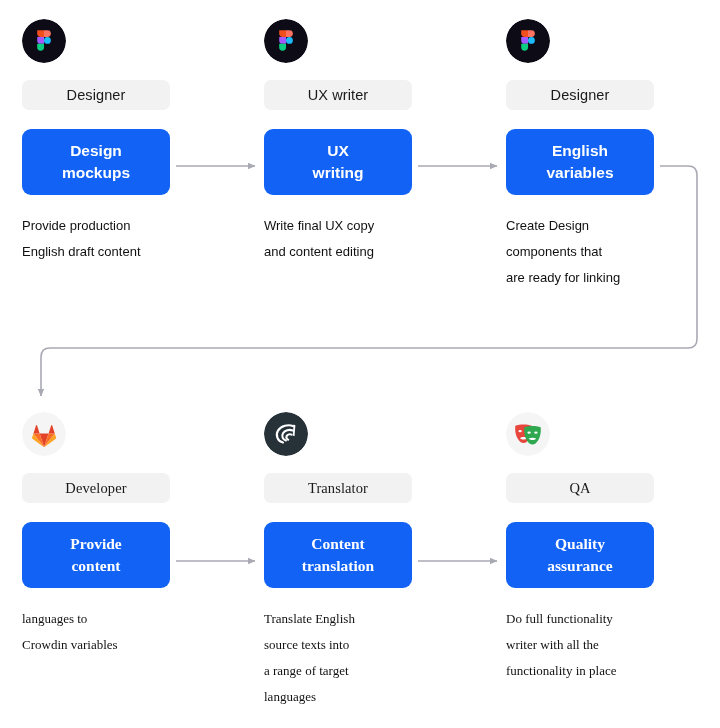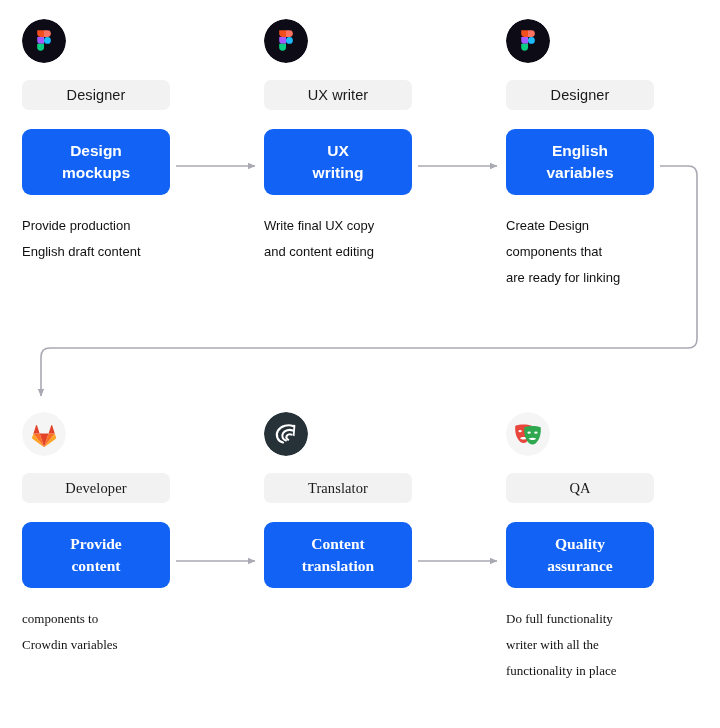--- a/index.html
+++ b/index.html
@@ -226,21 +226,21 @@
       </svg>
     </div>
     <div class="role-pill">
       <span>Developer</span>
     </div>
     <div class="task-box">
       <span>Provide</span>
       <span>content</span>
     </div>
     <div class="desc">
-      <span>components to</span>
+      <span>languages to</span>
       <span>Crowdin variables</span>
     </div>
   </div>
 
   <div class="stage col2 rowB">
     <div class="avatar">
       <svg width="44" height="44" viewBox="0 0 44 44">
         <circle cx="22" cy="22" r="22" fill="#263238"></circle>
         <g fill="none" stroke="#ffffff" stroke-width="2.1" stroke-linecap="round">
           <path d="M29.5,14.2 C24.2,12.0 17.0,13.6 14.0,18.6 C11.2,23.3 13.6,29.2 19.0,30.6"></path>
@@ -249,20 +249,26 @@
         </g>
         <path d="M29.6,12.6 L31.4,13.3 L30.5,24.2 L28.7,23.5 Z" fill="#ffffff"></path>
       </svg>
     </div>
     <div class="role-pill">
       <span>Translator</span>
     </div>
     <div class="task-box">
       <span>Content</span>
       <span>translation</span>
+    </div>
+    <div class="desc">
+      <span>Translate English</span>
+      <span>source texts into</span>
+      <span>a range of target</span>
+      <span>languages</span>
     </div>
   </div>
 
   <div class="stage col3 rowB">
     <div class="avatar">
       <svg width="44" height="44" viewBox="0 0 44 44">
         <circle cx="22" cy="22" r="22" fill="#f5f5f5"></circle>
 
         <g transform="translate(8.5,12.5)">
           <path d="M0.8,1.2 C5.6,-0.3 12.4,-0.3 17.2,1.2 C17.8,7.4 16.2,14.0 12.0,17.4

